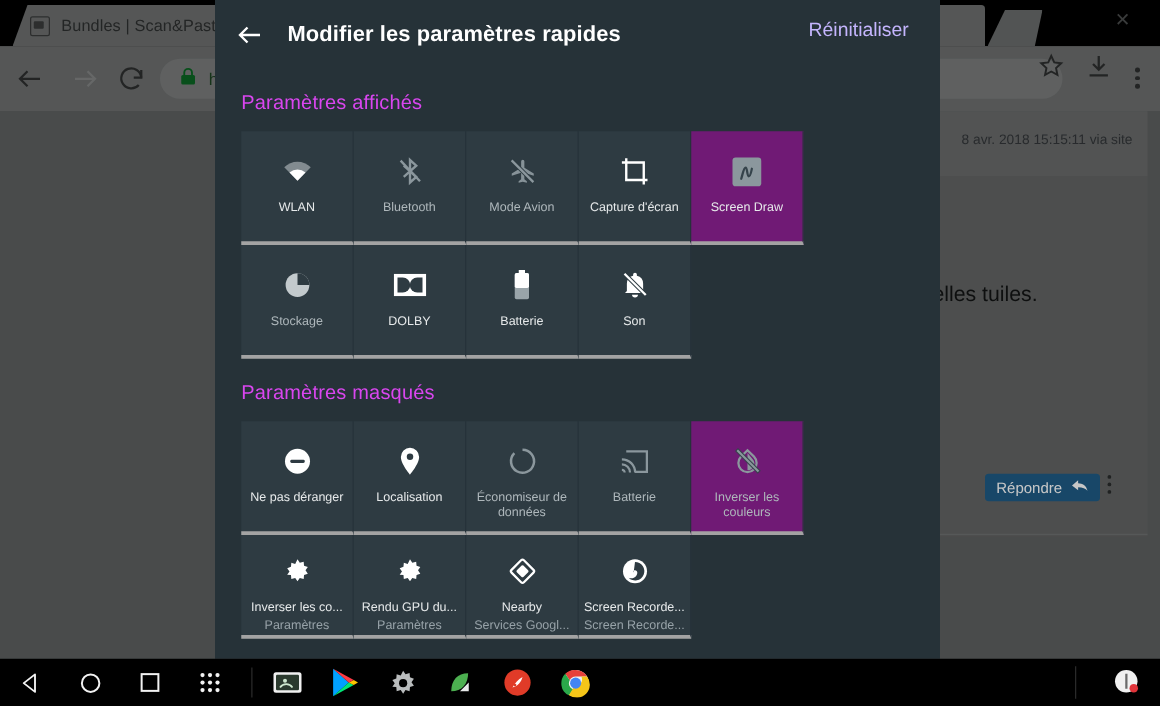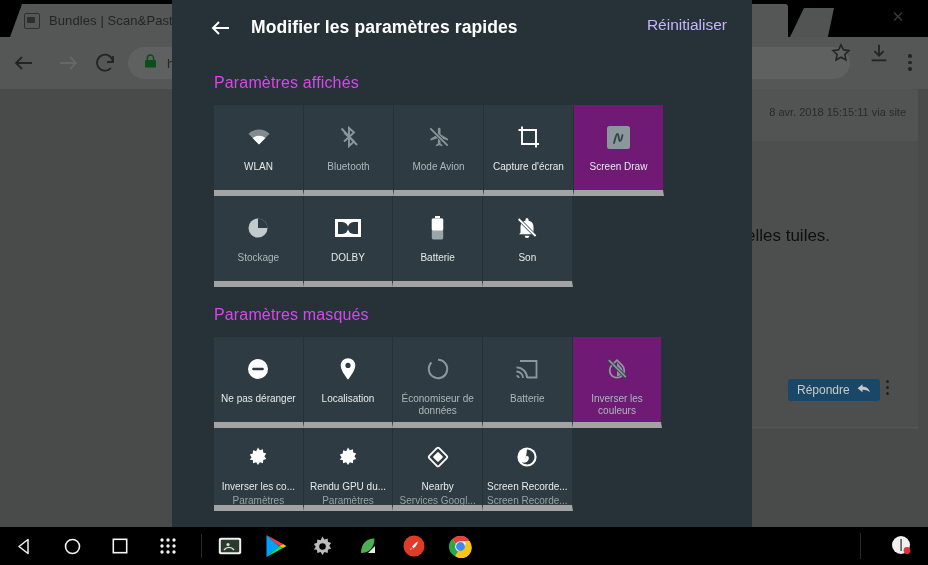--- a/index.html
+++ b/index.html
@@ -134,21 +134,21 @@
   
   .scrim {
     position: absolute; left: 0; top: 0; width: 928px; height: 527px;
     background: rgba(0,0,0,0.22);
   }
 
   
   .dialog {
     position: absolute; left: 172px; top: 0; width: 580px; height: 527px;
     background: #263238;
-    display: flex; flex-direction: column; padding-left: 21px;
+    display: flex; flex-direction: column;
   }
   .dlg-header {
     position: relative; height: 55px; flex: none;
     display: flex; align-items: center;
   }
   .dlg-back {
     width: 24px; height: 24px; margin-left: 16px; margin-right: 18px;
     color: #ffffff; flex: none;
   }
   .dlg-title {
@@ -170,21 +170,21 @@
     letter-spacing: .15px;
   }
   
   .grid-wrap { padding-left: 21px; }
   .gridrow { display: flex; }
 
   .tile {
     width: 90px; height: 91px;
     background: #2e3b42;
     border-right: 1px solid #26323a;
-    border-bottom: 6px solid #a3a3a3;
+    border-bottom: 3px solid #a3a3a3;
     display: flex; flex-direction: column;
     align-items: center; justify-content: flex-start;
     padding-top: 19px;
     position: relative;
   }
   .tile.short { height: 83px; padding-top: 16px; }
   .tile.highlight { background: #701a75; }
   .tile.empty { background: transparent; border-right: none; border-bottom: none; }
 
   .tile-icon {

